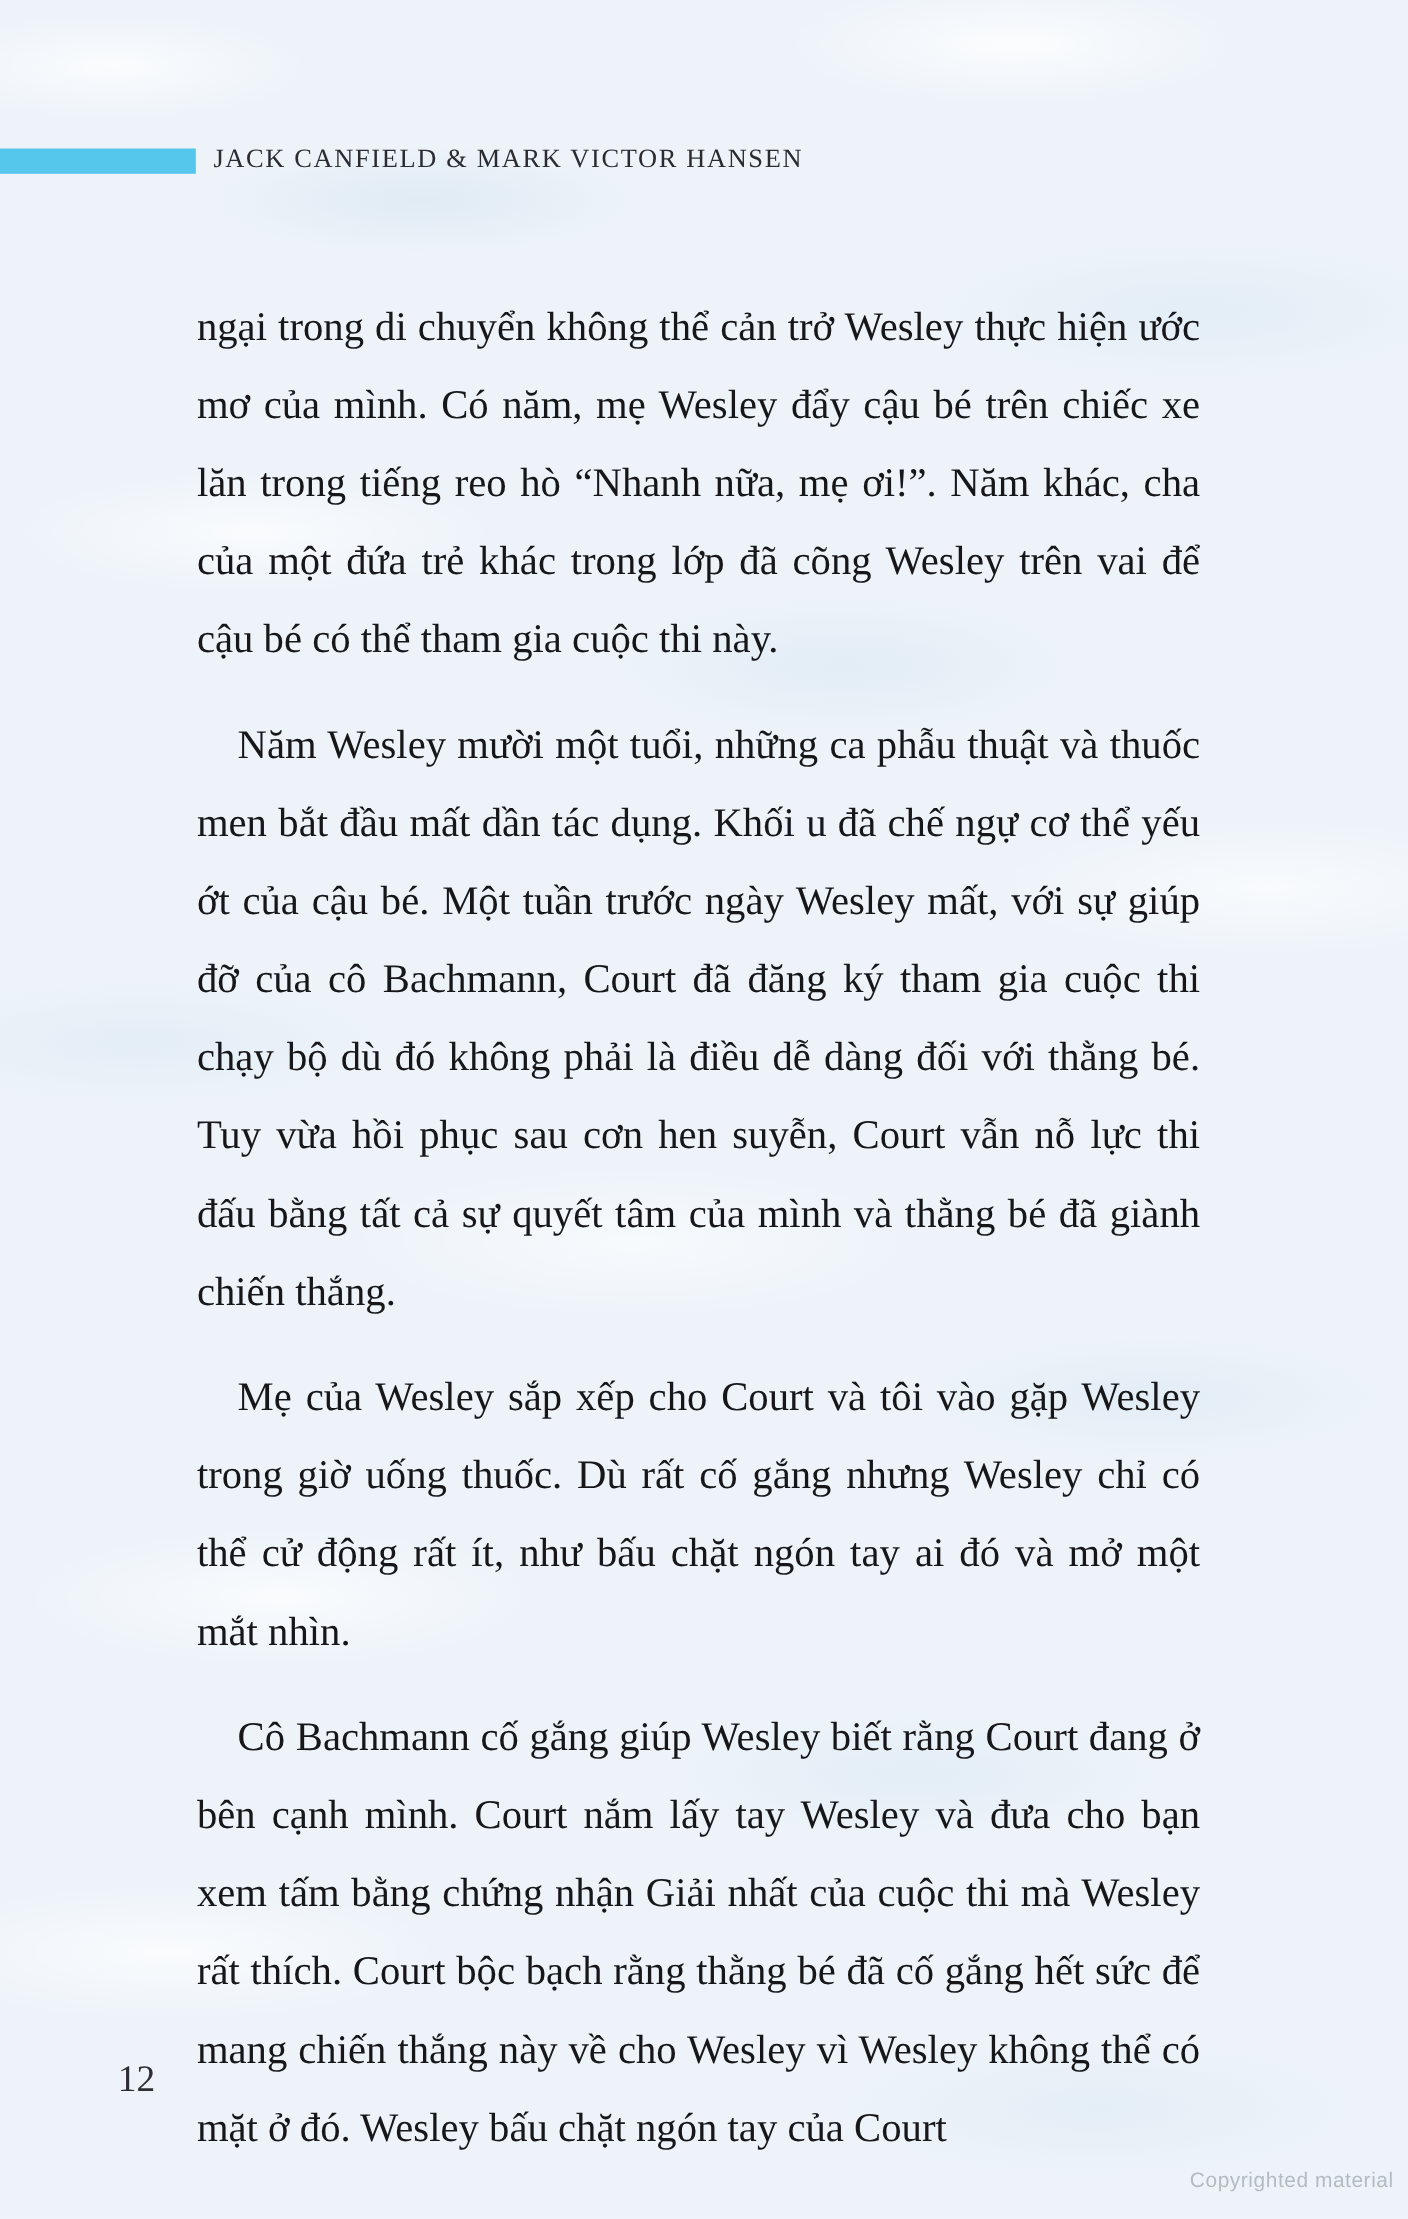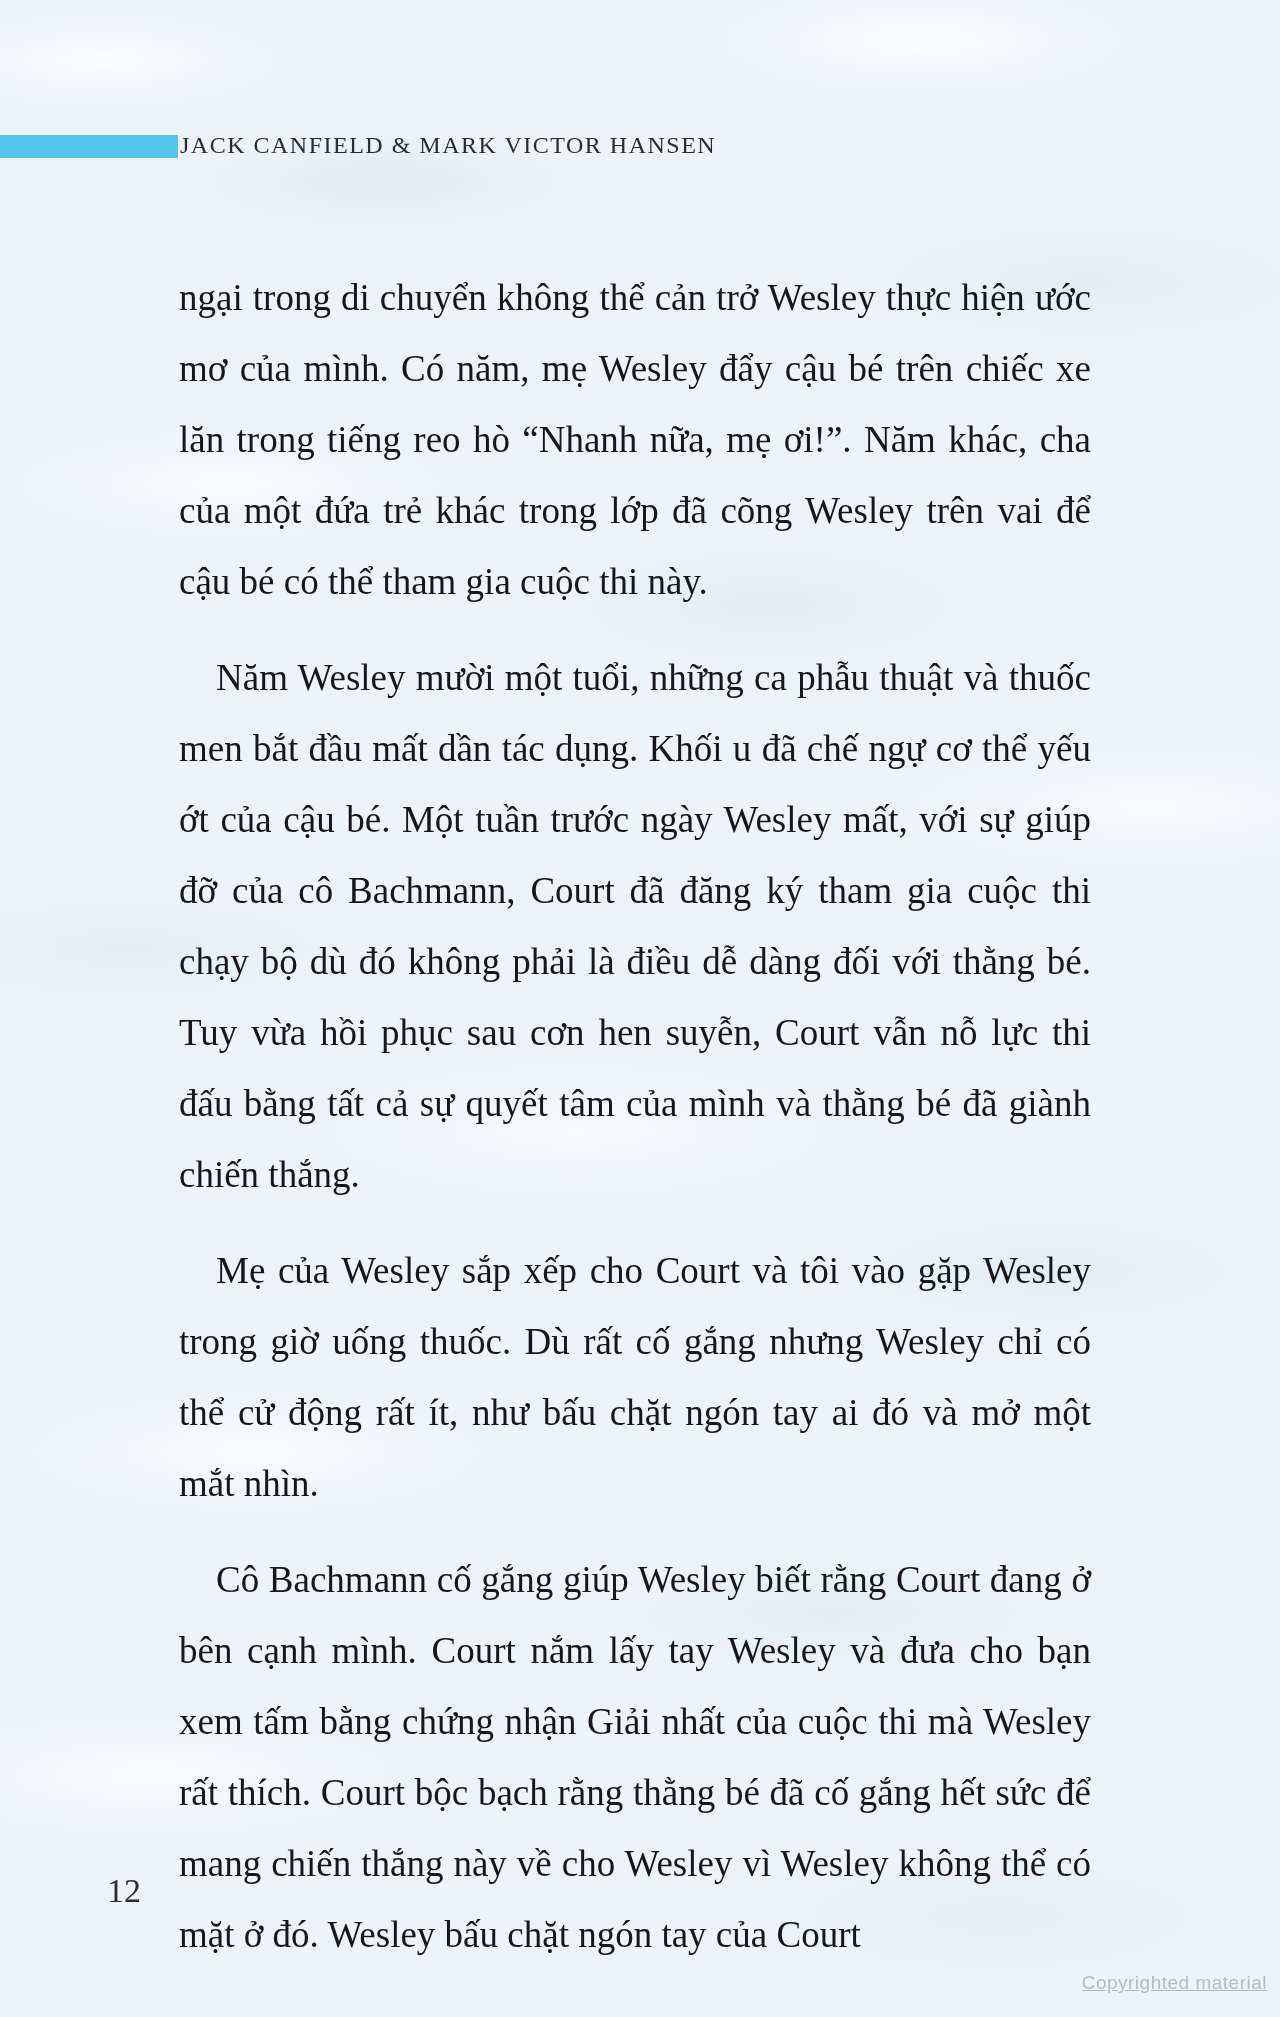--- a/index.html
+++ b/index.html
@@ -33,21 +33,21 @@
   .header-accent-bar {
     position: absolute;
     left: 0;
     top: 135px;
     width: 178px;
     height: 23px;
   }
 
   .running-header {
     position: absolute;
-    left: 180px;
+    left: 194px;
     top: 131px;
     font-size: 24px;
     line-height: 28px;
     letter-spacing: 1.5px;
     color: #2b2b30;
     white-space: nowrap;
   }
 
   .text-block {
     position: absolute;
@@ -74,21 +74,20 @@
   }
 
   .copyright-notice {
     position: absolute;
     right: 13px;
     top: 1972px;
     font-family: "Liberation Sans", "DejaVu Sans", sans-serif;
     font-size: 19px;
     color: #b4bbc2;
     letter-spacing: .5px;
-    text-decoration: underline;
   }
 </style>
 </head>
 <body>
 
 <div class="page">
 
   <div class="header-accent-bar" style="background-color: rgb(85, 198, 236);"></div>
 
   <div class="running-header">JACK CANFIELD &amp; MARK VICTOR HANSEN</div>

